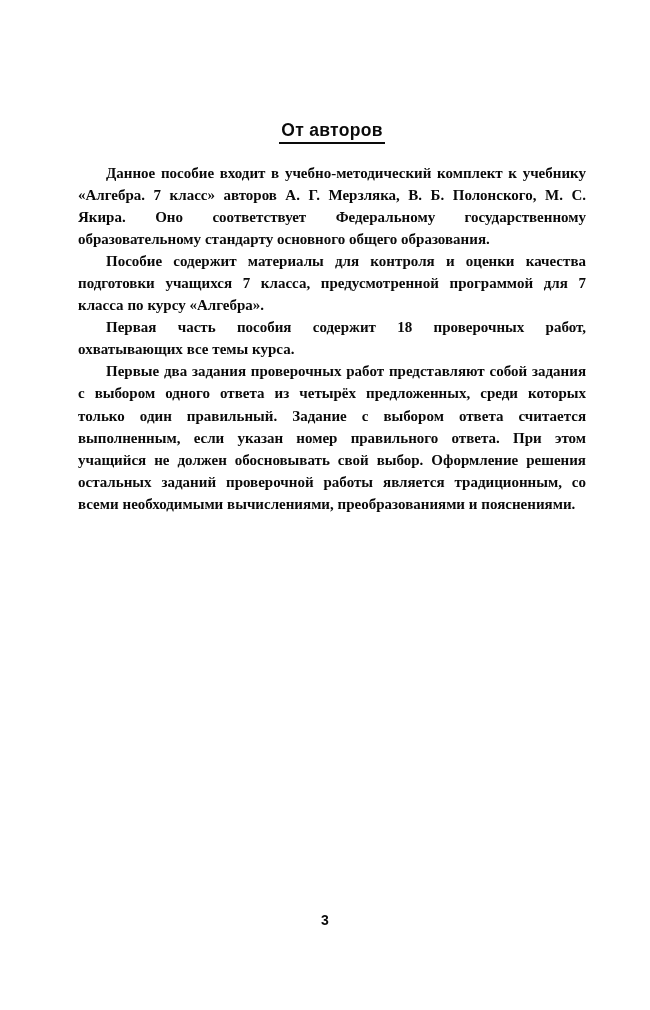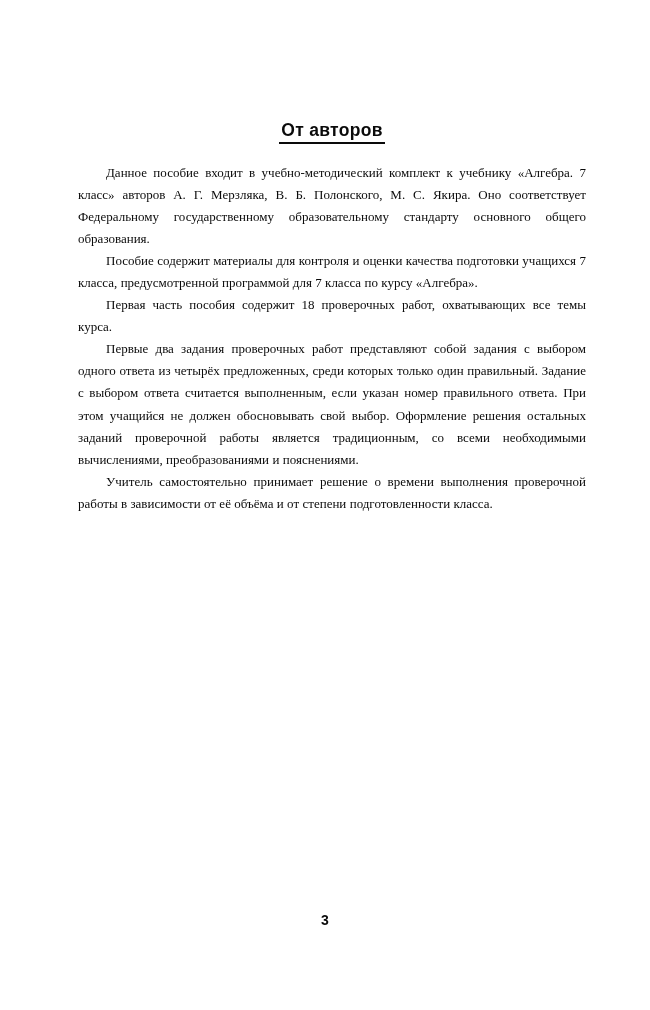--- a/index.html
+++ b/index.html
@@ -38,27 +38,28 @@
     margin: 0 0 18px 0;
   }
   .title-inner {
     display: inline-block;
     border-bottom: 2px solid #0a0a0a;
     padding: 0 2px 2px 2px;
   }
   p.body-par {
     margin: 0;
     padding: 0;
-    font-size: 13px;
+    font-size: 15px;
     line-height: 22.05px;
     text-align: justify;
     text-indent: 28px;
     text-justify: inter-word;
     word-spacing: 0.1px;
     hyphens: none;
+    font-weight: bold;
     -webkit-hyphens: none;
   }
   .page-number {
     position: absolute;
     left: 0;
     top: 912px;
     width: 650px;
     text-align: center;
     font-family: "Liberation Sans", "DejaVu Sans", sans-serif;
     font-weight: bold;
@@ -76,19 +77,18 @@
     <div class="title-wrap">
       <span class="title-inner">
         <span class="page-title">От авторов</span>
       </span>
     </div>
 
     <p class="body-par">Данное пособие входит в учебно-методический комплект к учебнику «Алгебра. 7 класс» авторов А. Г. Мерзляка, В. Б. Полонского, М. С. Якира. Оно соответствует Федеральному государственному образовательному стандарту основного общего образования.</p>
     <p class="body-par">Пособие содержит материалы для контроля и оценки качества подготовки учащихся 7 класса, предусмотренной программой для 7 класса по курсу «Алгебра».</p>
     <p class="body-par">Первая часть пособия содержит 18 проверочных работ, охватывающих все темы курса.</p>
     <p class="body-par">Первые два задания проверочных работ представляют собой задания с выбором одного ответа из четырёх предложенных, среди которых только один правильный. Задание с выбором ответа считается выполненным, если указан номер правильного ответа. При этом учащийся не должен обосновывать свой выбор. Оформление решения остальных заданий проверочной работы является традиционным, со всеми необходимыми вычислениями, преобразованиями и пояснениями.</p>
-    <p class="body-par">Учитель самостоятельно принимает решение о времени выполнения проверочной работы в зависимости от её объёма и от степени подготовленности класса.</p>
 
   </div>
 
   <div class="page-number">3</div>
 
 </div>
 
 </body></html>

